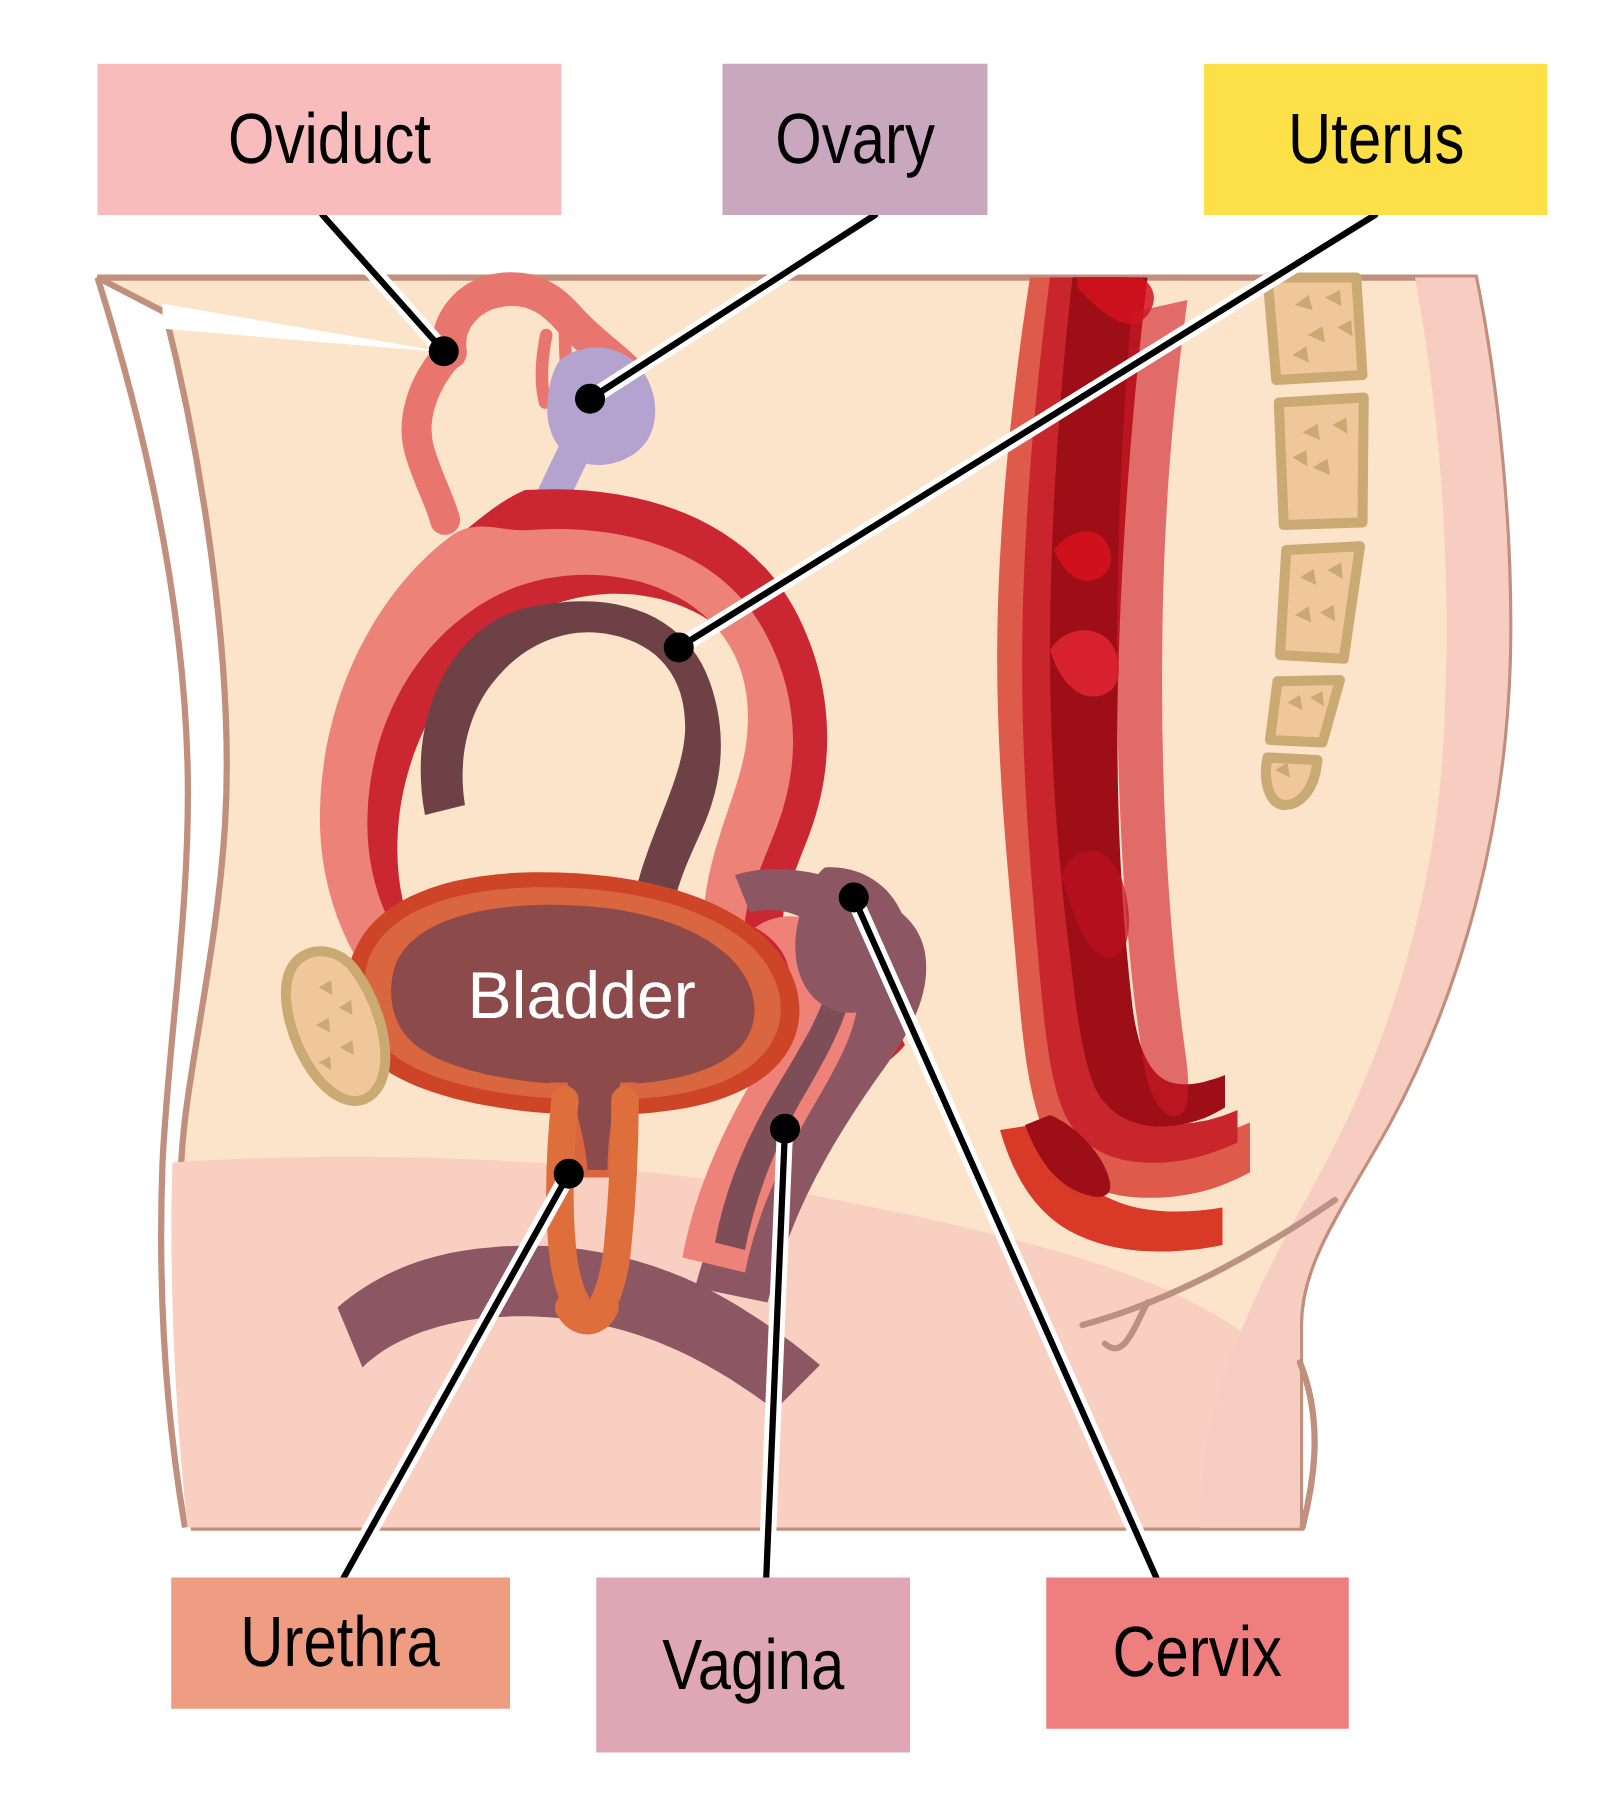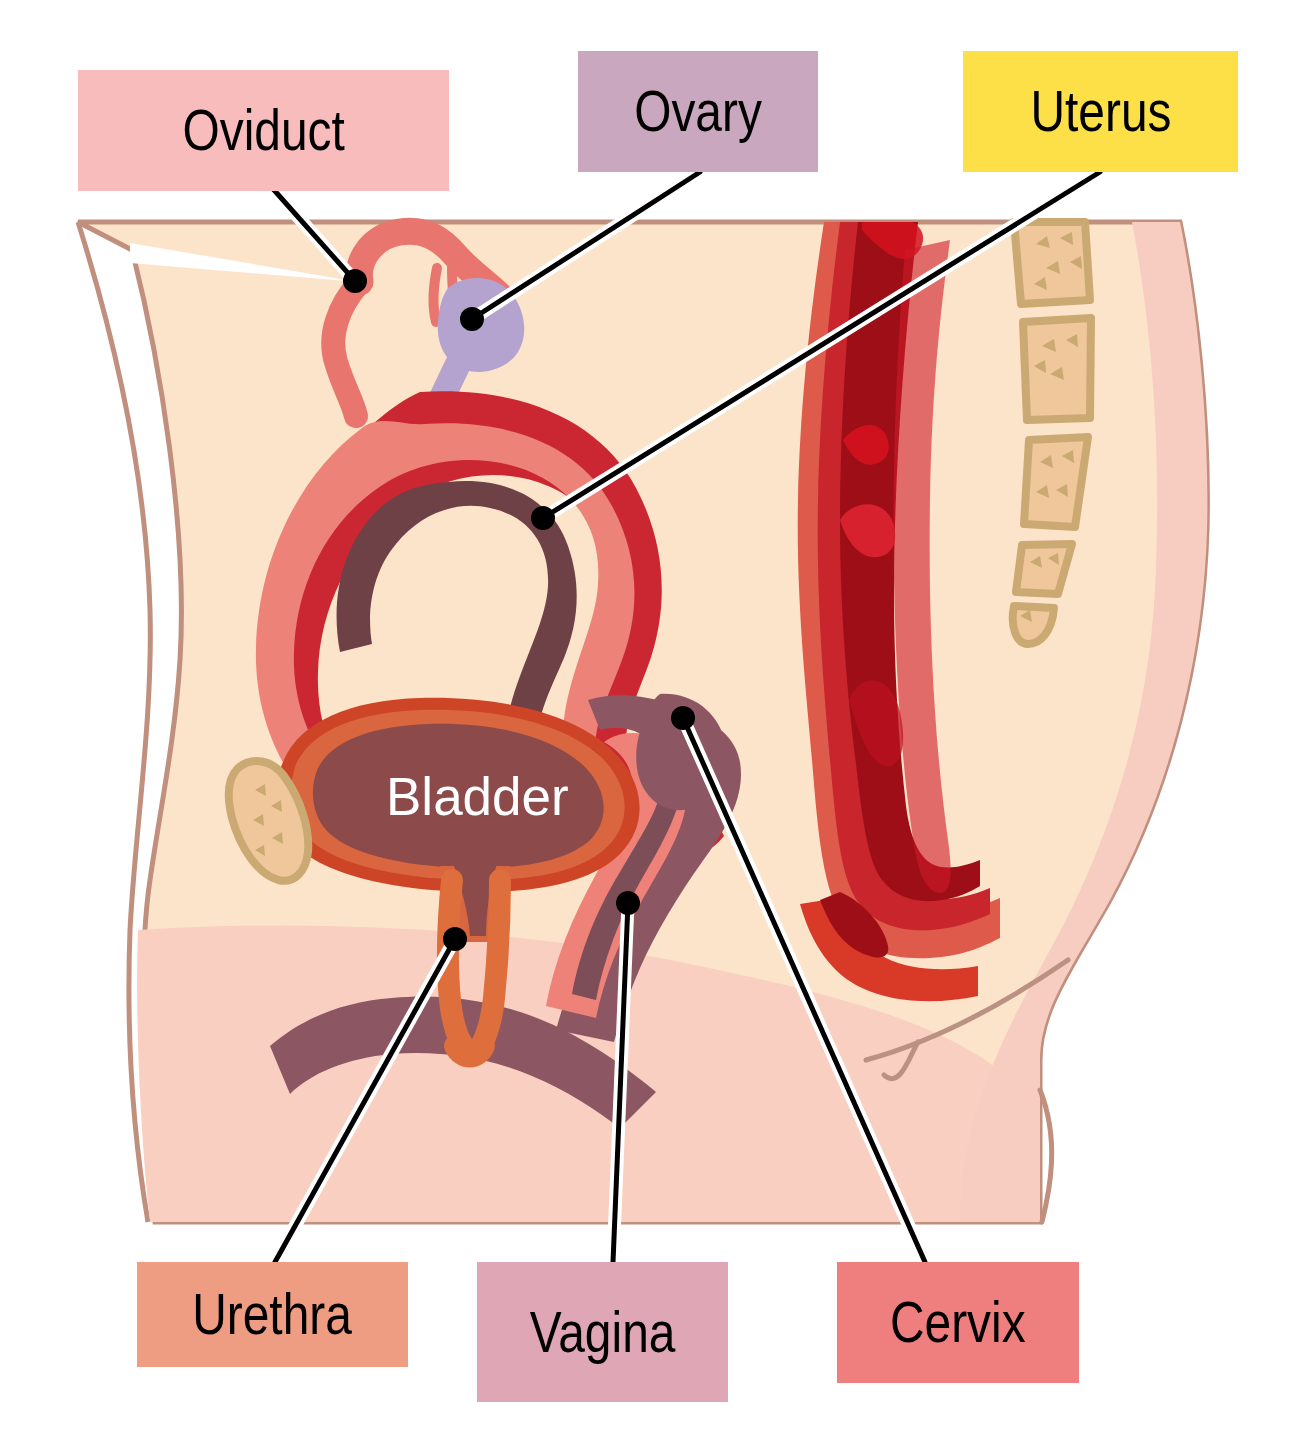--- a/index.html
+++ b/index.html
@@ -405,37 +405,37 @@
         <line x1="613" y1="1262" x2="628" y2="903" stroke="#ffffff" stroke-width="13" stroke-linecap="round"></line>
         <line x1="613" y1="1262" x2="628" y2="903" stroke="#000000" stroke-width="5" stroke-linecap="round"></line>
         <circle cx="628" cy="903" r="12" fill="#000000"></circle>
         <line x1="925" y1="1262" x2="683" y2="718" stroke="#ffffff" stroke-width="13" stroke-linecap="round"></line>
         <line x1="925" y1="1262" x2="683" y2="718" stroke="#000000" stroke-width="5" stroke-linecap="round"></line>
         <circle cx="683" cy="718" r="12" fill="#000000"></circle>
       </g>
   </svg>
 
   <div id="label-layer">
-      <div class="label-box" style="left: 78px; top: 51px; width: 371px; height: 121px; background: rgb(249, 188, 188); color: rgb(0, 0, 0); font-size: 57px; margin-top: 19px;">
+      <div class="label-box" style="left: 78px; top: 51px; width: 371px; height: 121px; background: rgb(249, 188, 188); color: rgb(0, 0, 0); font-size: 57px;">
         <span class="label-text">Oviduct</span>
       </div>
-      <div class="label-box" style="left: 578px; top: 51px; width: 240px; height: 121px; background: rgb(201, 167, 190); color: rgb(0, 0, 0); font-size: 57px;">
+      <div class="label-box" style="left: 578px; top: 51px; width: 212px; height: 121px; background: rgb(201, 167, 190); color: rgb(0, 0, 0); font-size: 57px;">
         <span class="label-text">Ovary</span>
       </div>
       <div class="label-box" style="left: 963px; top: 51px; width: 275px; height: 121px; background: #fde047; color: rgb(0, 0, 0); font-size: 57px;">
         <span class="label-text">Uterus</span>
       </div>
       <div class="label-box" style="left: 137px; top: 1262px; width: 271px; height: 105px; background: rgb(238, 156, 130); color: rgb(0, 0, 0); font-size: 57px;">
         <span class="label-text">Urethra</span>
       </div>
       <div class="label-box" style="left: 477px; top: 1262px; width: 251px; height: 140px; background: rgb(223, 167, 181); color: rgb(0, 0, 0); font-size: 57px;">
         <span class="label-text">Vagina</span>
       </div>
       <div class="label-box" style="left: 806px; top: 1262px; width: 242px; height: 121px; background: rgb(239, 126, 126); color: rgb(0, 0, 0); font-size: 57px; margin-left: 31px;">
         <span class="label-text">Cervix</span>
       </div>
     </div>
 
   <div id="inline-label-layer">
-      <div class="inline-label" style="left: 386px; top: 770px; color: rgb(255, 255, 255); font-size: 53px;">Bladder</div>
+      <div class="inline-label" style="left: 374px; top: 770px; color: rgb(255, 255, 255); font-size: 53px;">Bladder</div>
     </div>
 
 </div>
 
 </body></html>

